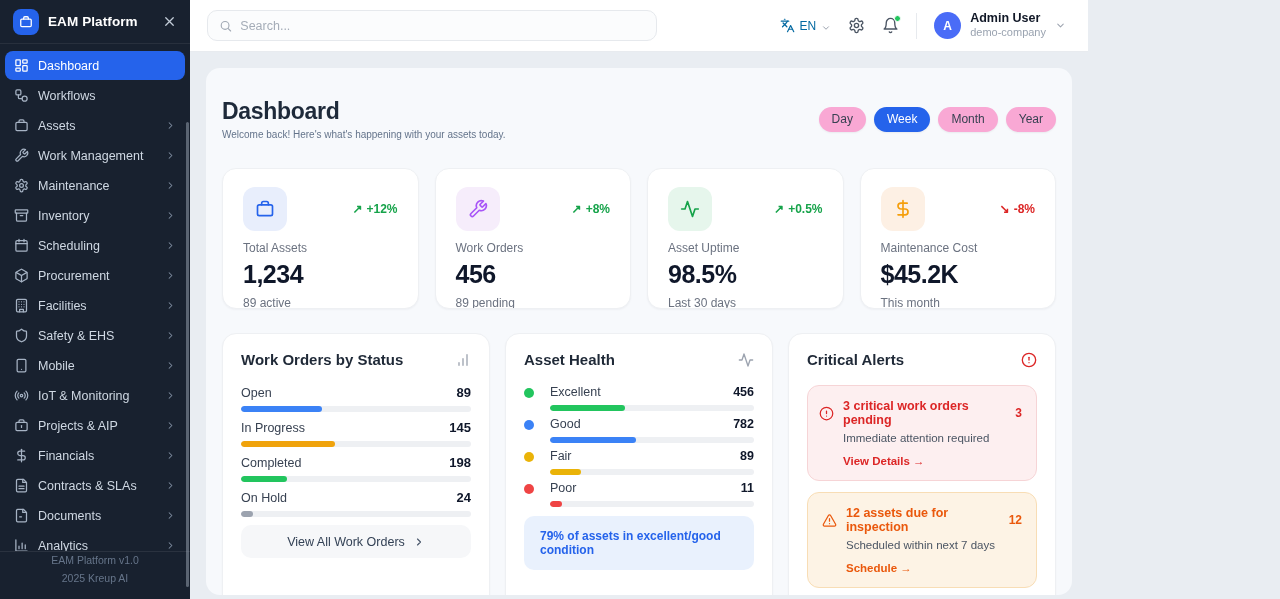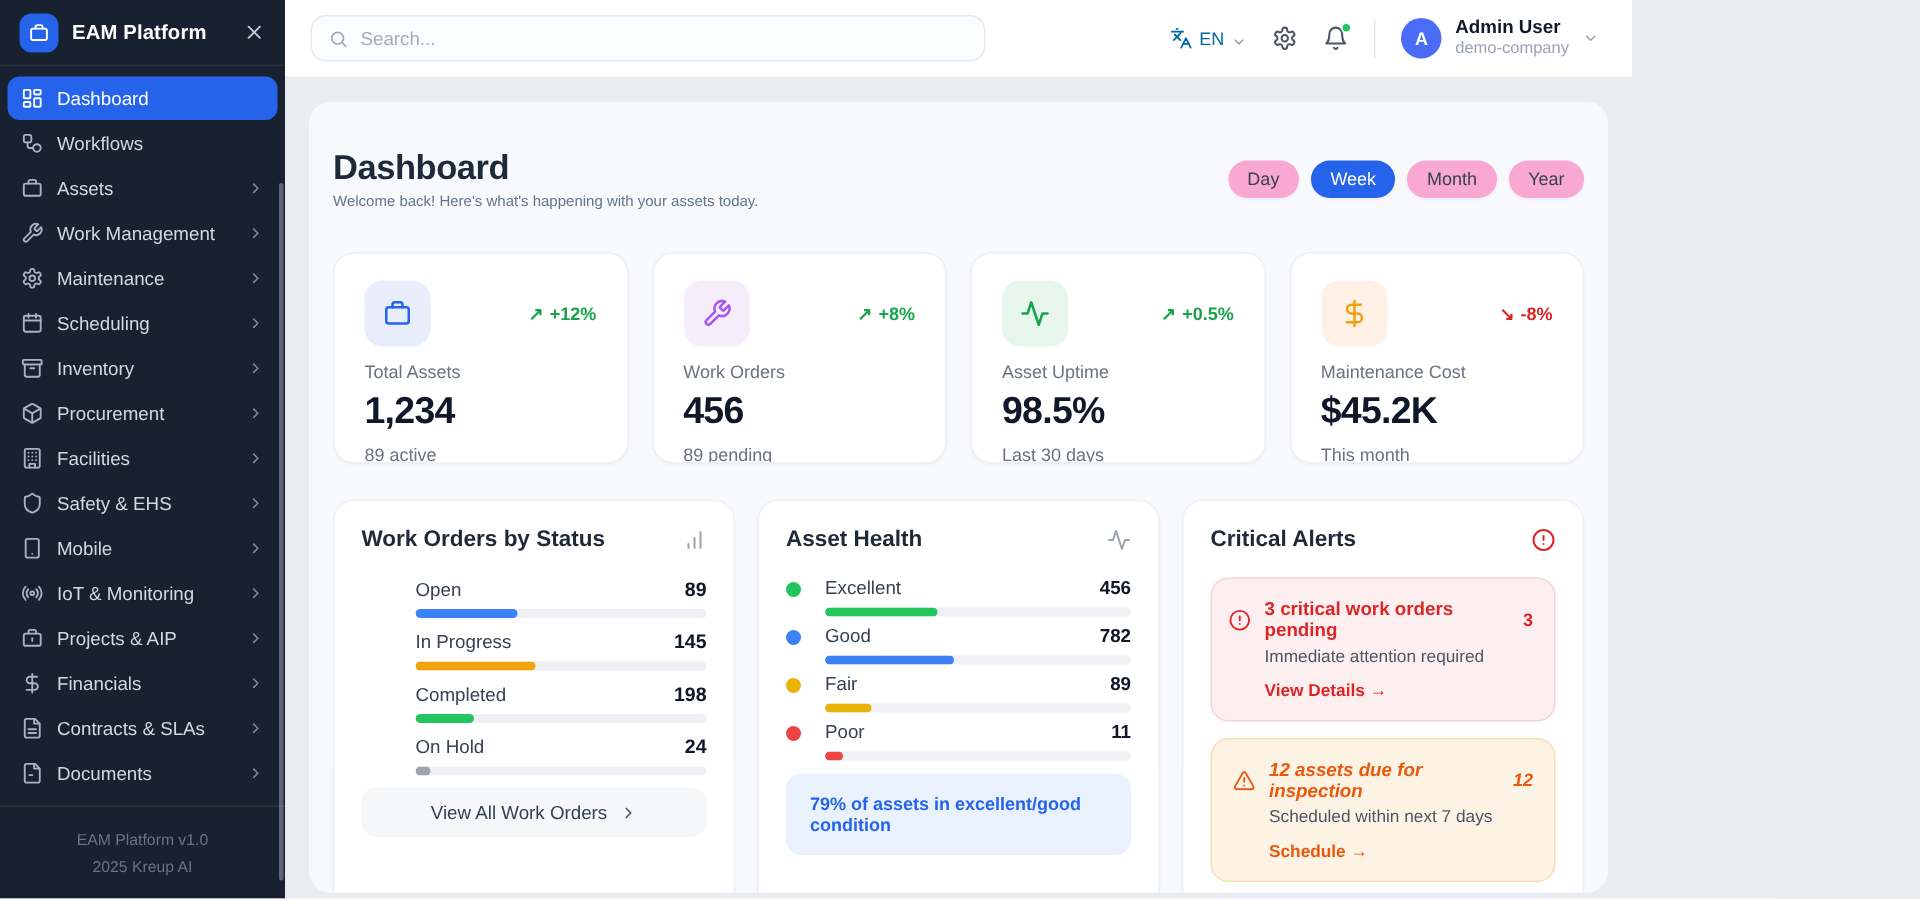--- a/index.html
+++ b/index.html
@@ -12,21 +12,21 @@
   .sb-header { height:44px; display:flex; align-items:center; gap:9px; padding:0 13px; border-bottom:1px solid rgba(255,255,255,.07); }
   .logo-badge { width:26px; height:26px; border-radius:8px; background:#2563eb; display:flex; align-items:center; justify-content:center; color:#fff; flex:none; }
   .sb-title { font-size:13.5px; font-weight:700; color:#fff; flex:1; letter-spacing:.1px; }
   .sb-close { color:#c3cdd9; display:flex; }
   .sb-nav { flex:1; padding:6px 0 0; overflow:hidden; }
   .sb-item { height:29px; margin:1px 5px; padding:0 9px; border-radius:8px; display:flex; align-items:center; gap:9px; color:#cfd8e3; font-size:12.5px; font-weight:500; cursor:pointer; }
   .sb-item .ic { color:#a6b3c4; display:flex; flex:none; }
   .sb-item.active { background:#2563eb; color:#fff; }
   .sb-item.active .ic { color:#fff; }
   .sb-chev { margin-left:auto; color:#7e8ca0; display:flex; }
-  .sb-footer { border-top:1px solid rgba(255,255,255,.08); padding:14px 0 12px; text-align:center; font-size:10.5px; color:#66758a; line-height:1.65; }
+  .sb-footer { border-top:1px solid rgba(255,255,255,.08); padding:0 0 12px; text-align:center; font-size:10.5px; color:#66758a; line-height:1.65; }
   .sb-scroll { position:absolute; top:122px; right:1px; width:3px; height:465px; border-radius:2px; background:rgba(170,182,198,.45); }
   svg { display:block; }
 
   
   .main { flex:1; display:flex; flex-direction:column; min-width:0; }
   .topbar { height:52px; background:#fff; border-bottom:1px solid #e8ebef; display:flex; align-items:center; padding:0 22px 0 17px; flex:none; }
   .search { width:450px; height:31px; border:1px solid #e6e9ed; background:#fbfcfd; border-radius:10px; display:flex; align-items:center; gap:8px; padding:0 11px; color:#a0a8b3; }
   .search input { border:none; outline:none; background:transparent; font-family:inherit; font-size:12.5px; color:#374151; width:100%; }
   .search input::placeholder { color:#a5adb8; }
   .topbar-right { margin-left:auto; display:flex; align-items:center; gap:17px; }
@@ -62,21 +62,21 @@
   .stat-sub { margin-top:7px; font-size:12px; color:#6b7280; }
 
   
   .panels { display:grid; grid-template-columns:1fr 1fr 1fr; gap:15px; margin-top:24px; }
   .panel { height:280px; padding:17px 18px; overflow:hidden; }
   .panel-head { display:flex; align-items:center; justify-content:space-between; margin-bottom:17px; }
   .panel-title { font-size:15px; font-weight:700; color:#1f2937; }
   .panel-ic { color:#9ca3af; display:flex; }
   .panel-ic.alert { color:#dc2626; }
 
-  .wo-row { margin-bottom:8px;margin-left:36px; }
+  .wo-row { margin-bottom:8px; }
   .wo-top { display:flex; justify-content:space-between; align-items:center; }
   .wo-label { font-size:12.5px; color:#374151; }
   .wo-value { font-size:13px; font-weight:700; color:#0f172a; }
   .track { margin-top:6px; height:6px; border-radius:3px; background:#eef0f3; overflow:hidden; }
   .fill { height:100%; border-radius:3px; }
   .wo-btn { margin-top:7px; height:33px; border-radius:10px; background:#f6f7f9; display:flex; align-items:center; justify-content:center; gap:8px; font-size:12.5px; font-weight:500; color:#334155; cursor:pointer; }
   .wo-btn .chev { color:#475569; display:flex; }
 
   .ah-row { display:grid; grid-template-columns:18px 1fr; column-gap:8px; margin-bottom:6px; }
   .ah-dot { width:10px; height:10px; border-radius:50%; margin-top:3px; }
@@ -173,40 +173,40 @@
         <span>Maintenance</span>
         <span class="sb-chev">
             <svg width="11" height="11" viewBox="0 0 24 24" fill="none" stroke="currentColor" stroke-width="2.2" stroke-linecap="round" stroke-linejoin="round">
               <path d="m9 18 6-6-6-6"></path>
             </svg>
           </span>
       </div>
       <div class="sb-item">
         <span class="ic">
             <svg width="15" height="15" viewBox="0 0 24 24" fill="none" stroke="currentColor" stroke-width="2" stroke-linecap="round" stroke-linejoin="round">
-              <rect x="3" y="4" width="18" height="17" rx="2"></rect>
-              <path d="M16 2v4M8 2v4M3 9h18"></path>
-            </svg>
-          </span>
-        <span>Scheduling</span>
-        <span class="sb-chev">
-            <svg width="11" height="11" viewBox="0 0 24 24" fill="none" stroke="currentColor" stroke-width="2.2" stroke-linecap="round" stroke-linejoin="round">
-              <path d="m9 18 6-6-6-6"></path>
-            </svg>
-          </span>
-      </div>
-      <div class="sb-item">
-        <span class="ic">
-            <svg width="15" height="15" viewBox="0 0 24 24" fill="none" stroke="currentColor" stroke-width="2" stroke-linecap="round" stroke-linejoin="round">
               <rect x="2" y="3" width="20" height="5" rx="1"></rect>
               <path d="M4 8v11a2 2 0 0 0 2 2h12a2 2 0 0 0 2-2V8"></path>
               <path d="M10 12h4"></path>
             </svg>
           </span>
         <span>Inventory</span>
+        <span class="sb-chev">
+            <svg width="11" height="11" viewBox="0 0 24 24" fill="none" stroke="currentColor" stroke-width="2.2" stroke-linecap="round" stroke-linejoin="round">
+              <path d="m9 18 6-6-6-6"></path>
+            </svg>
+          </span>
+      </div>
+      <div class="sb-item">
+        <span class="ic">
+            <svg width="15" height="15" viewBox="0 0 24 24" fill="none" stroke="currentColor" stroke-width="2" stroke-linecap="round" stroke-linejoin="round">
+              <rect x="3" y="4" width="18" height="17" rx="2"></rect>
+              <path d="M16 2v4M8 2v4M3 9h18"></path>
+            </svg>
+          </span>
+        <span>Scheduling</span>
         <span class="sb-chev">
             <svg width="11" height="11" viewBox="0 0 24 24" fill="none" stroke="currentColor" stroke-width="2.2" stroke-linecap="round" stroke-linejoin="round">
               <path d="m9 18 6-6-6-6"></path>
             </svg>
           </span>
       </div>
       <div class="sb-item">
         <span class="ic">
             <svg width="15" height="15" viewBox="0 0 24 24" fill="none" stroke="currentColor" stroke-width="2" stroke-linecap="round" stroke-linejoin="round">
               <path d="M21 16V8a2 2 0 0 0-1-1.73l-7-4a2 2 0 0 0-2 0l-7 4A2 2 0 0 0 3 8v8a2 2 0 0 0 1 1.73l7 4a2 2 0 0 0 2 0l7-4A2 2 0 0 0 21 16z"></path>
@@ -643,21 +643,21 @@
                   </svg>
                 </span>
               <span class="alert-title">3 critical work orders pending</span>
               <span class="alert-count">3</span>
             </div>
             <div class="alert-desc">Immediate attention required</div>
             <div class="alert-action" style="color: rgb(220, 38, 38);">View Details →</div>
           </div>
 
           <div class="alert-card" style="background: rgb(253, 243, 229); border-color: rgb(248, 221, 181);">
-            <div class="alert-head" style="color: rgb(234, 88, 12); font-style: italic;">
+            <div class="alert-head" style="color: rgb(234, 88, 12);">
               <span class="alert-ic">
                   <svg width="15" height="15" viewBox="0 0 24 24" fill="none" stroke="currentColor" stroke-width="2" stroke-linecap="round" stroke-linejoin="round">
                     <path d="m21.73 18-8-14a2 2 0 0 0-3.48 0l-8 14A2 2 0 0 0 4 21h16a2 2 0 0 0 1.73-3z"></path>
                     <path d="M12 9v4"></path>
                     <path d="M12 17h.01"></path>
                   </svg>
                 </span>
               <span class="alert-title">12 assets due for inspection</span>
               <span class="alert-count">12</span>
             </div>

